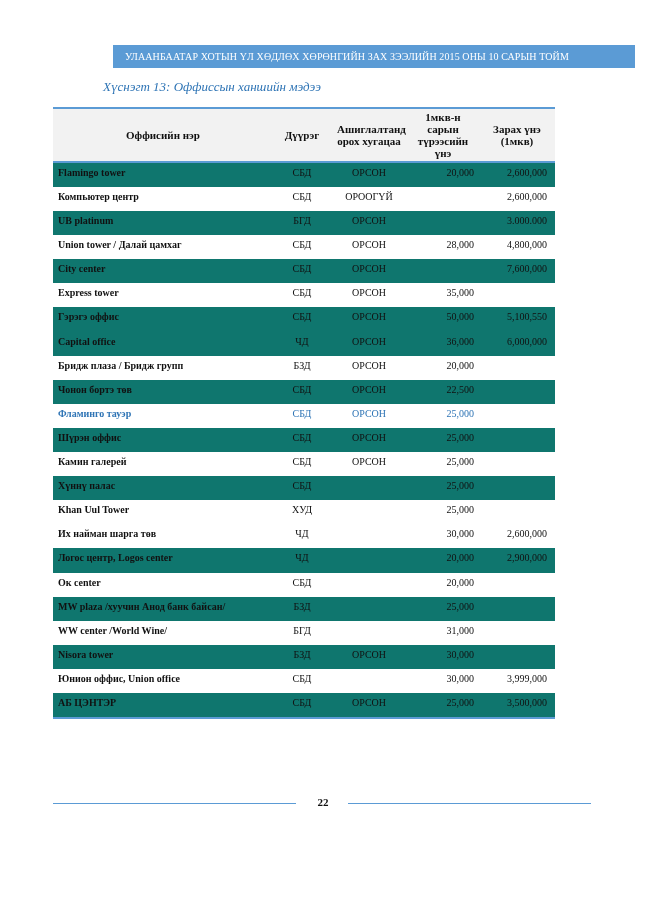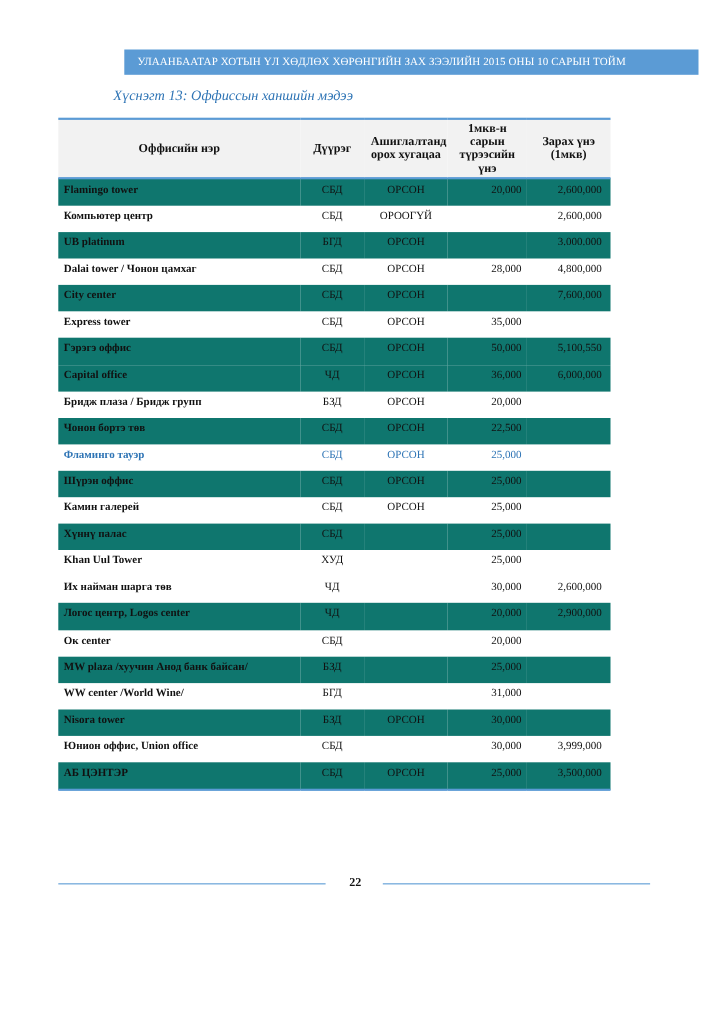--- a/index.html
+++ b/index.html
@@ -81,21 +81,21 @@
           <td class="c-price">2,600,000</td>
         </tr>
         <tr class="band">
           <td class="c-name">UB platinum</td>
           <td class="c-dist">БГД</td>
           <td class="c-stat">ОРСОН</td>
           <td class="c-rent"></td>
           <td class="c-price">3.000.000</td>
         </tr>
         <tr>
-          <td class="c-name">Dalai tower / Чонон цамхаг</td>
+          <td class="c-name">Union tower / Далай цамхаг</td>
           <td class="c-dist">СБД</td>
           <td class="c-stat">ОРСОН</td>
           <td class="c-rent">28,000</td>
           <td class="c-price">4,800,000</td>
         </tr>
         <tr class="band">
           <td class="c-name">City center</td>
           <td class="c-dist">СБД</td>
           <td class="c-stat">ОРСОН</td>
           <td class="c-rent"></td>

